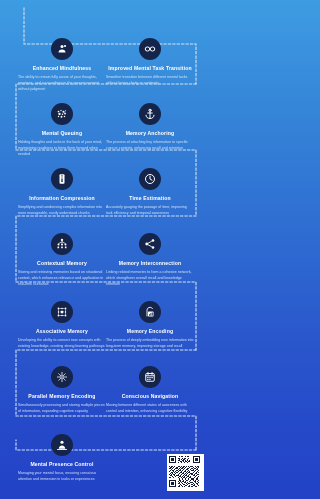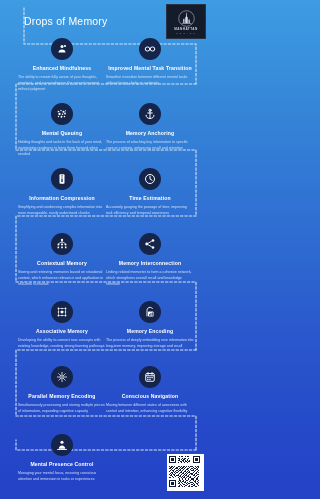--- a/index.html
+++ b/index.html
@@ -75,36 +75,20 @@
 
         <path d="M196 350 L16 350 L16 416"></path>
 
         <path d="M16 416 L196 416 L196 450"></path>
 
         <path d="M196 450 L16 450 L16 440"></path>
       </g>
     </svg>
   </div>
 
-  <div class="header">
-    <div class="title">Drops of Memory</div>
-    <div class="logo">
-      <span class="logo-mark">
-        <svg viewBox="0 0 24 24" xmlns="http://www.w3.org/2000/svg">
-          <circle cx="12" cy="12" r="11" fill="none" stroke="#9aa3b4" stroke-width="1"></circle>
-          <path d="M11.6 4 L12.4 4 L12.6 9 L13.8 10.5 L13.8 19 L10.2 19 L10.2 10.5 L11.4 9 Z" fill="#d7dce5"></path>
-          <path d="M7 12.5 L9.4 12.5 L9.4 19 L7 19 Z" fill="#aab2c0"></path>
-          <path d="M14.6 13.5 L17 13.5 L17 19 L14.6 19 Z" fill="#aab2c0"></path>
-          <path d="M5 19 L19 19" stroke="#9aa3b4" stroke-width="1" fill="none"></path>
-        </svg>
-      </span>
-      <span class="logo-text">MANHATTAN</span>
-      <span class="logo-sub">S E R I E S</span>
-    </div>
-  </div>
 
   <div id="cards-root">
       <div class="card left" style="top: 38px; left: 18px;">
         <div class="icon">
           <svg viewBox="0 0 24 24">
             <circle cx="12" cy="7" r="3" fill="#fff"></circle>
             <path d="M5 19c0-3.6 3.1-6 7-6s7 2.4 7 6z" fill="#fff"></path>
             <circle cx="18" cy="6" r="2.2" fill="#fff"></circle>
           </svg>
         </div>

